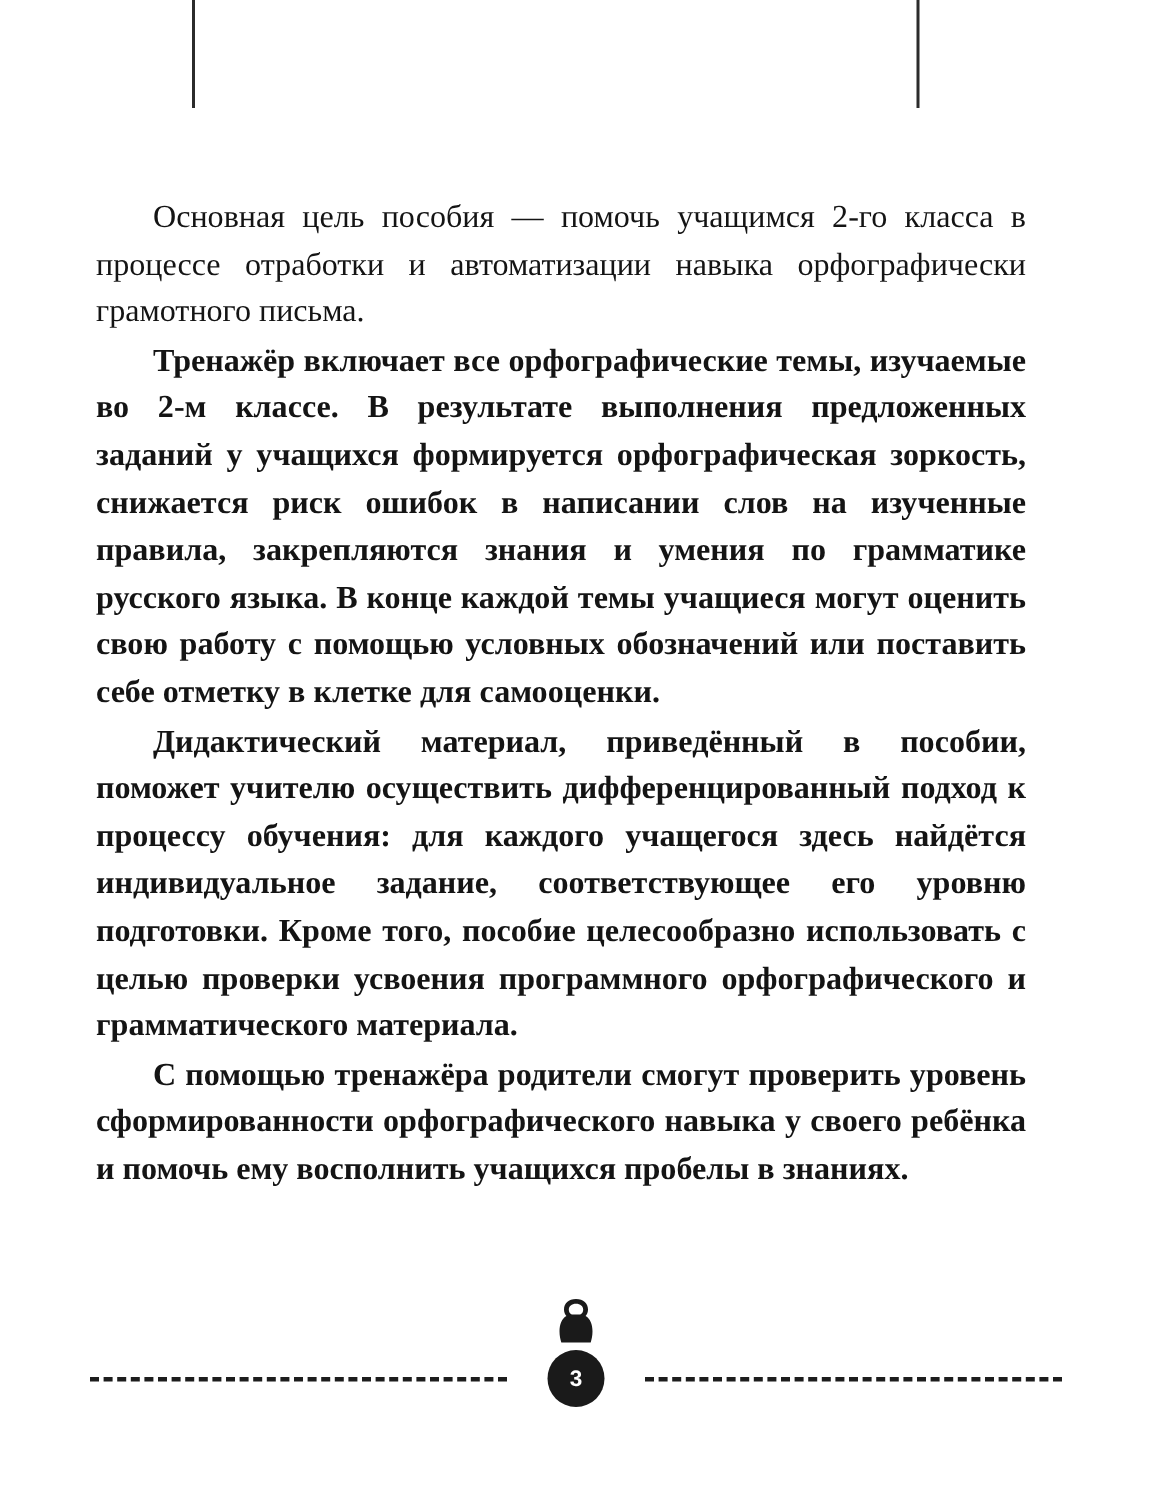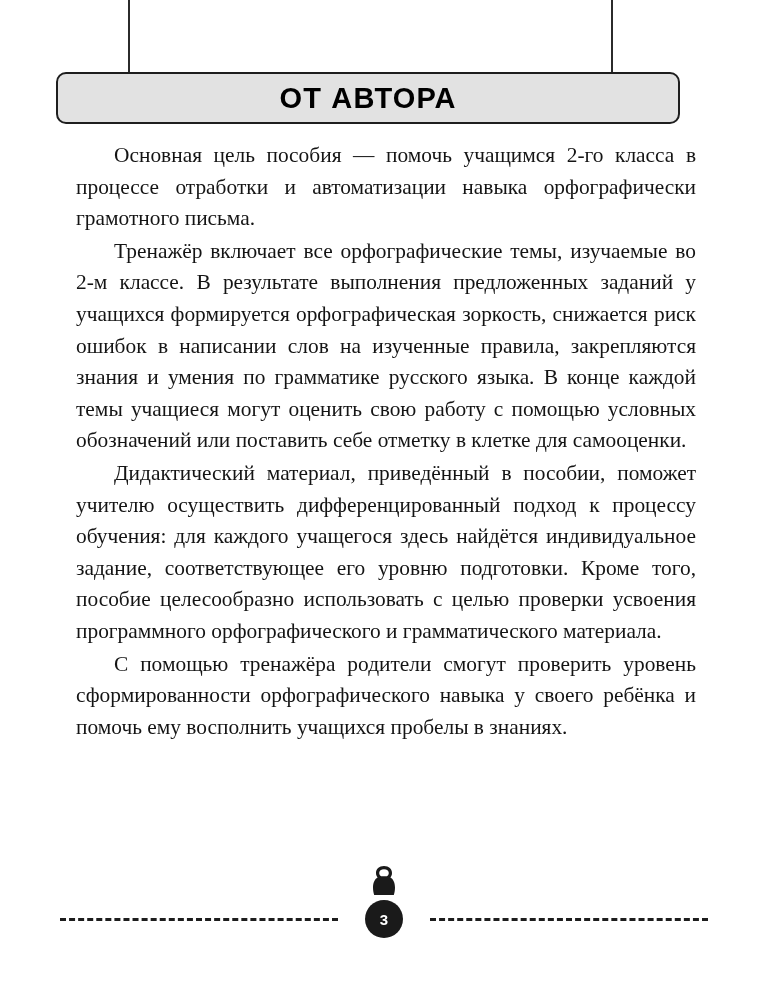--- a/index.html
+++ b/index.html
@@ -51,36 +51,36 @@
     font-weight: bold;
     font-size: 29px;
     letter-spacing: 1.2px;
     color: #000000;
   }
 
   
   .content {
     position: absolute;
     left: 64px;
-    top: 140px;
+    top: 129px;
     width: 620px;
-    margin-left: 12px;
   }
   .content p {
     margin: 0;
     text-indent: 38px;
     text-align: justify;
     font-size: 21.4px;
     line-height: 31.6px;
     color: #141414;
     -webkit-hyphens: none;
     hyphens: none;
   }
   .content p + p {
     margin-top: 1px;
+    font-weight: bold;
   }
 
   
   .footer {
     position: absolute;
     left: 0;
     right: 0;
     bottom: 58px;
     height: 60px;
   }
@@ -121,23 +121,20 @@
   }
 </style>
 </head>
 <body>
 
 <div class="page">
 
   <div class="frame-line left"></div>
   <div class="frame-line right"></div>
 
-  <div class="title-bar">
-    <span class="title-text">ОТ АВТОРА</span>
-  </div>
 
   <div class="content">
     <p>Основная цель пособия — помочь учащимся 2-го класса в процессе отработки и автоматизации навыка орфографически грамотного письма.</p>
     <p>Тренажёр включает все орфографические темы, изучаемые во 2-м классе. В результате выполнения предложенных заданий у учащихся формируется орфографическая зоркость, снижается риск ошибок в написании слов на изученные правила, закрепляются знания и умения по грамматике русского языка. В конце каждой темы учащиеся могут оценить свою работу с помощью условных обозначений или поставить себе отметку в клетке для самооценки.</p>
     <p>Дидактический материал, приведённый в пособии, поможет учителю осуществить дифференцированный подход к процессу обучения: для каждого учащегося здесь найдётся индивидуальное задание, соответствующее его уровню подготовки. Кроме того, пособие целесообразно использовать с целью проверки усвоения программного орфографического и грамматического материала.</p>
     <p>С помощью тренажёра родители смогут проверить уровень сформированности орфографического навыка у своего ребёнка и помочь ему восполнить учащихся пробелы в знаниях.</p>
   </div>
 
   <div class="footer">
     <div class="dash-line left"></div>

